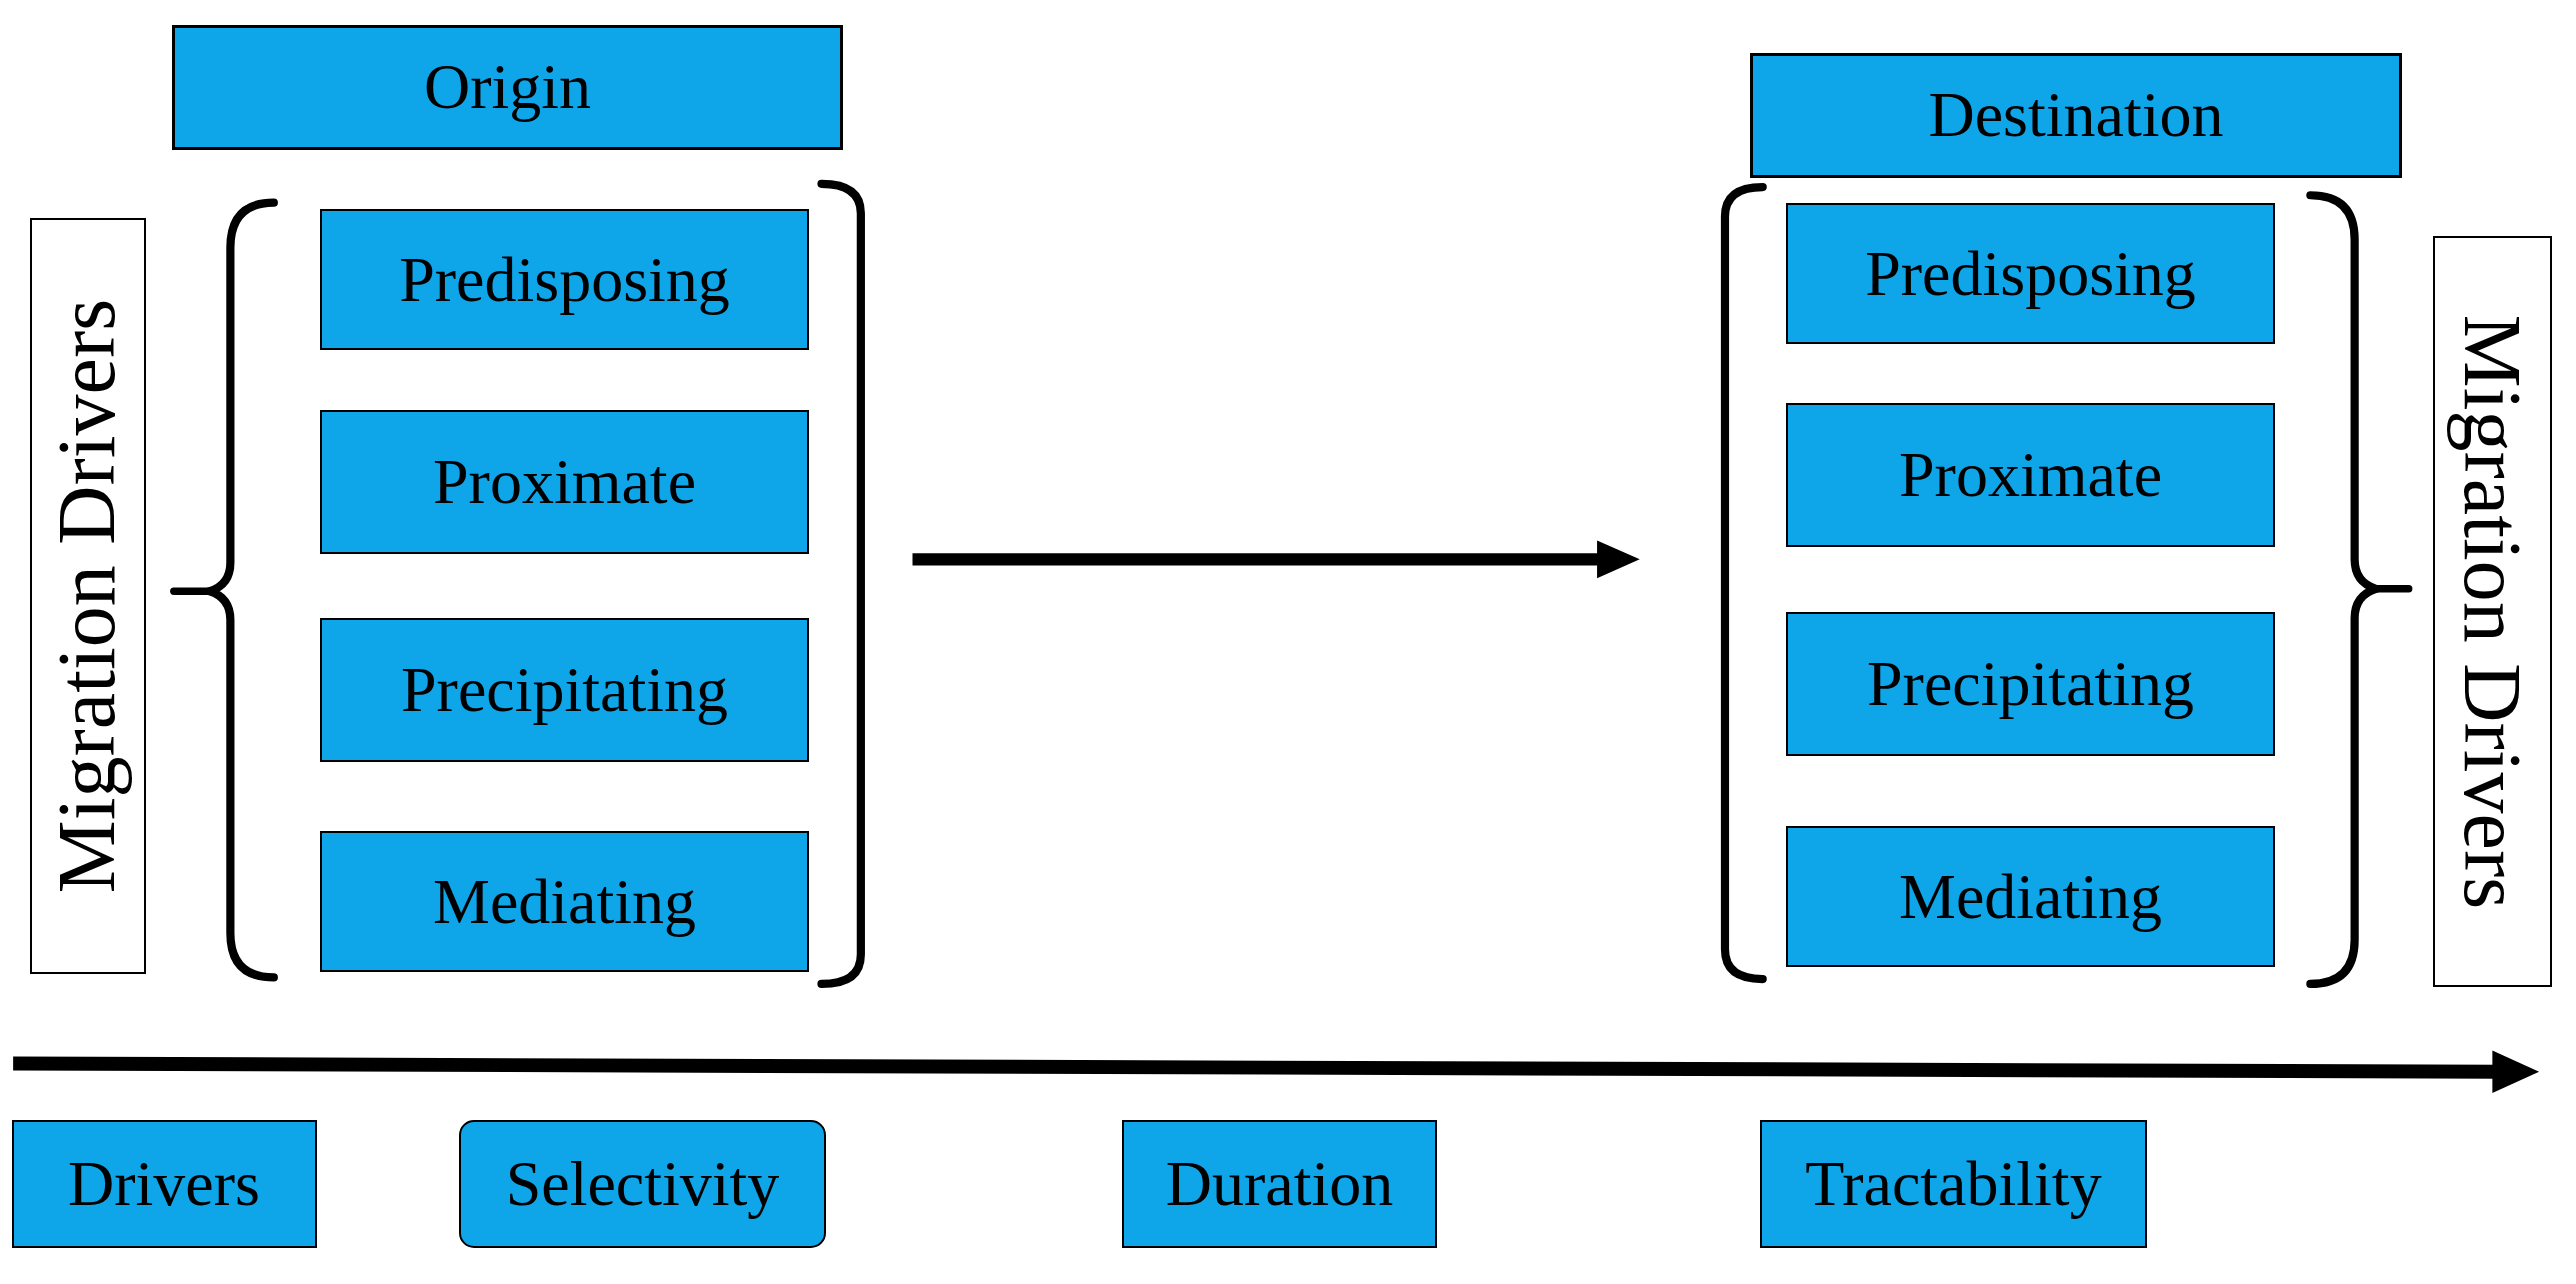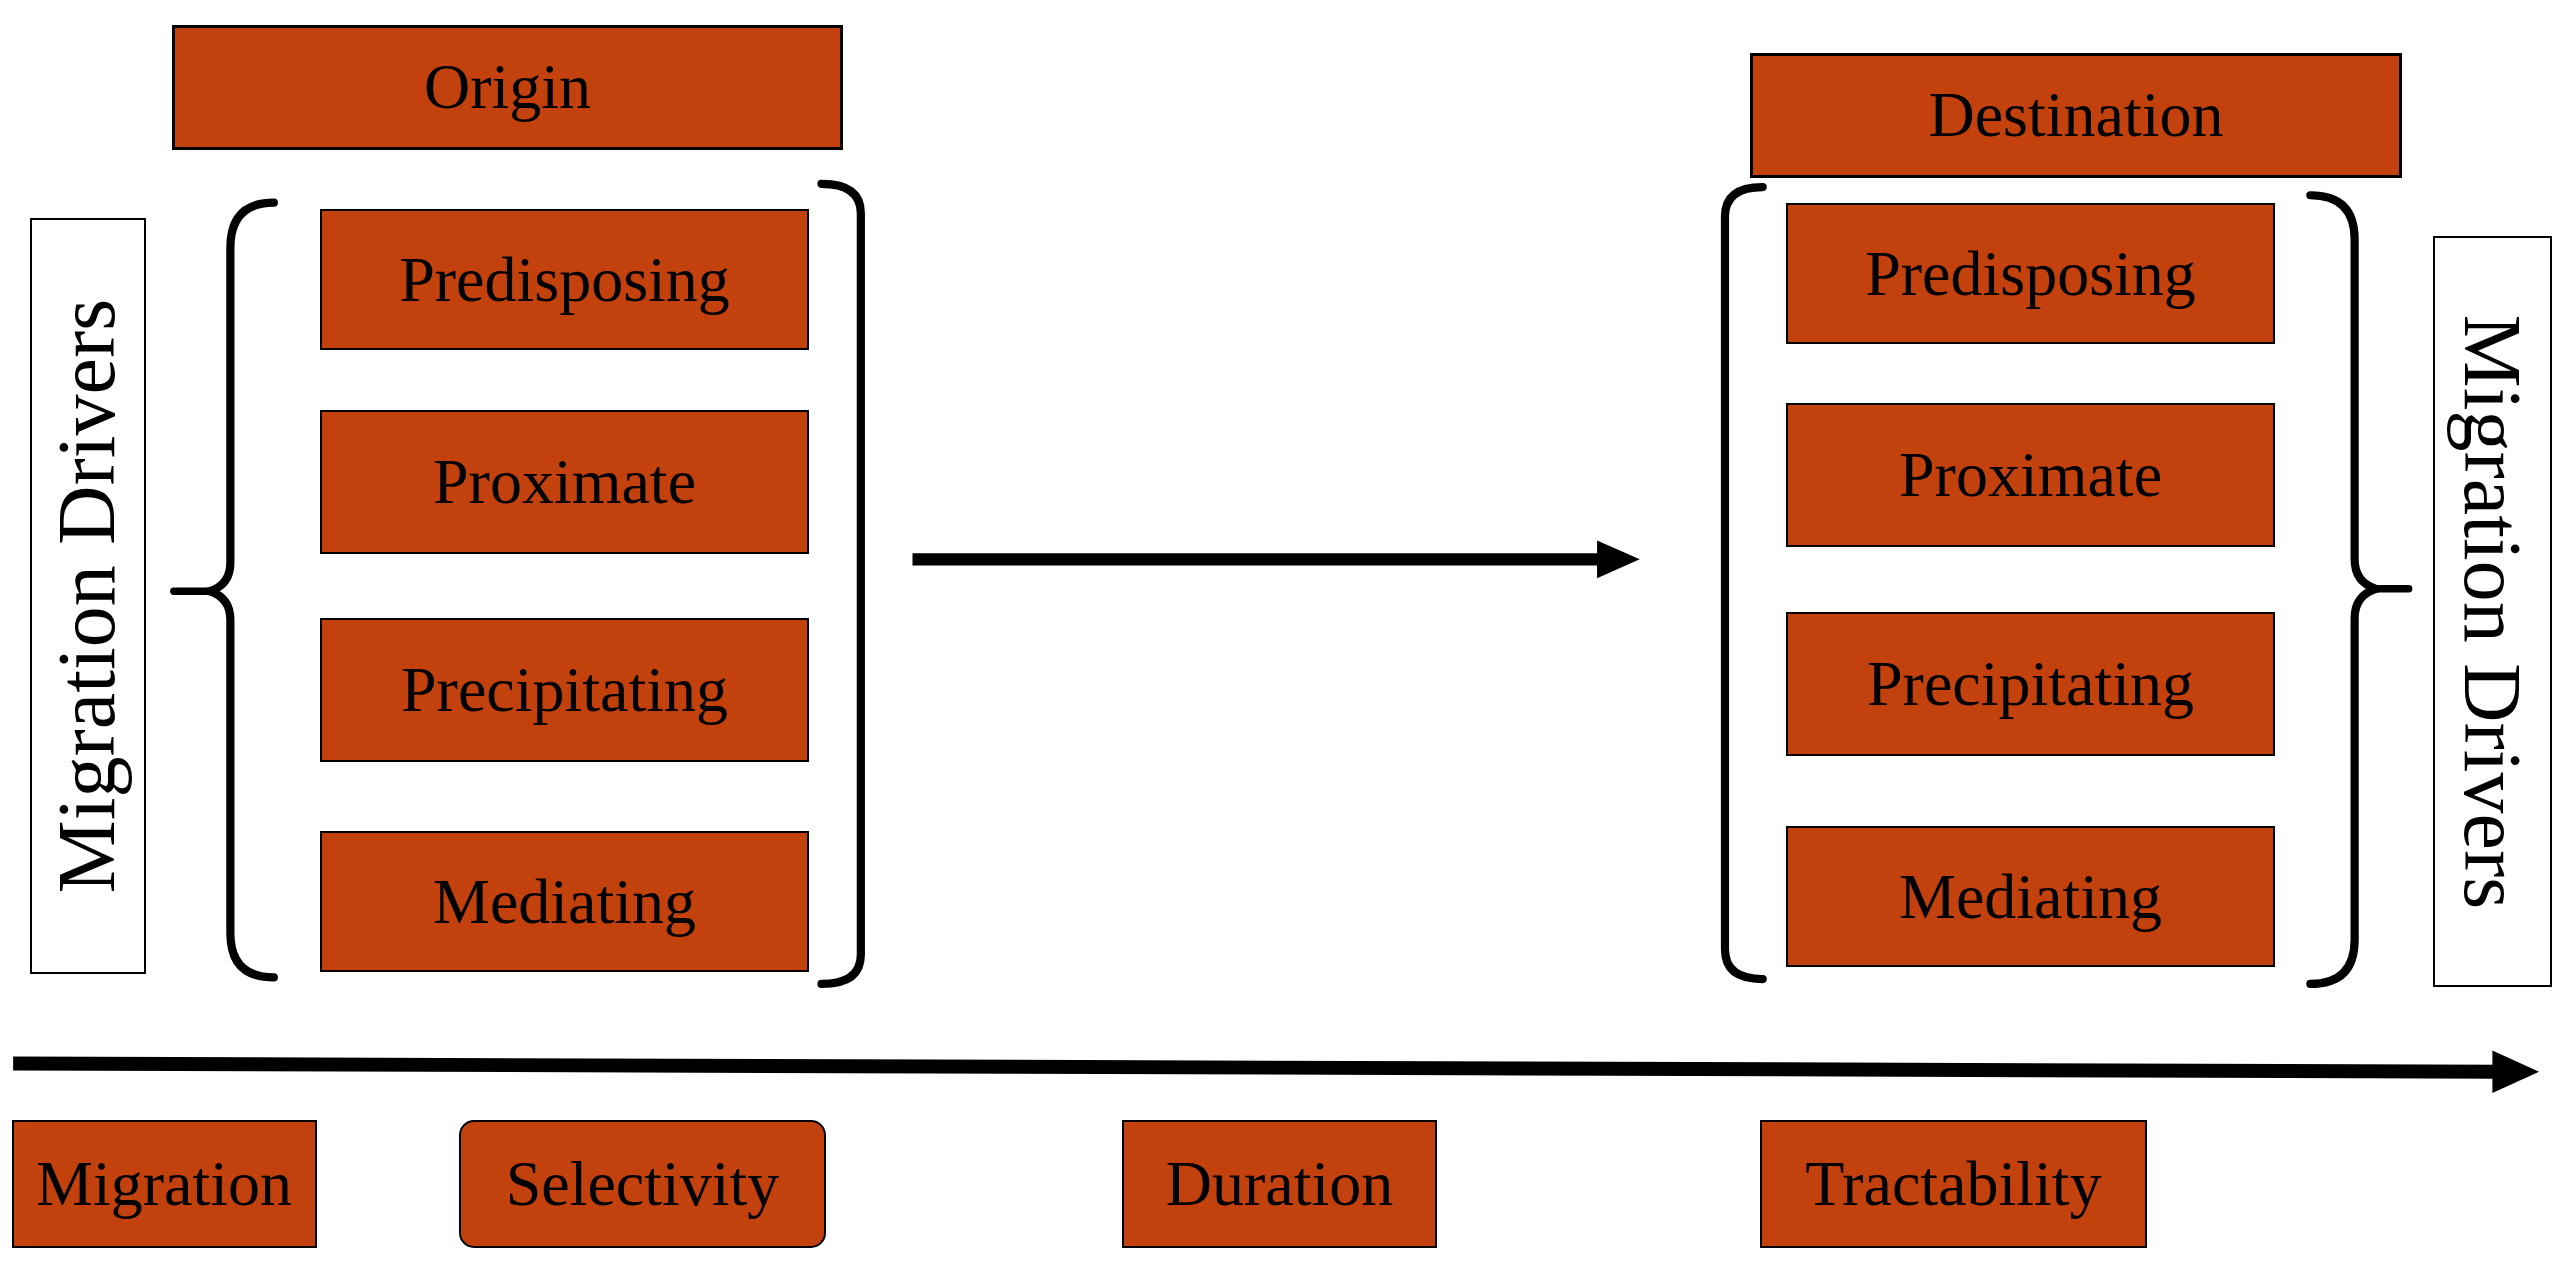--- a/index.html
+++ b/index.html
@@ -7,21 +7,21 @@
     position:relative;
     width:2576px;height:1285px;
     background:#ffffff;
     font-family:"Liberation Serif","DejaVu Serif",serif;
     color:#000000;
     overflow:hidden;
   }
   .abs{position:absolute;box-sizing:border-box;}
   .box{
     border:2.5px solid #000000;
-    background:#c2410c;
+    background:#0ea5e9;
     display:flex;align-items:center;justify-content:center;
     text-align:center;
     font-size:64px;line-height:1;
     white-space:nowrap;
   }
   .header-box{border-width:3.3px;}
   .vbox{border:2.5px solid #000000;background:#ffffff;
     display:flex;align-items:center;justify-content:center;}
   .vbox span{font-size:82px;line-height:1;white-space:nowrap;display:block;}
   .rot-ccw span{transform:rotate(-90deg);}
@@ -70,21 +70,21 @@
     <span>Proximate</span>
   </div>
   <div class="abs box" style="left:1786px;top:612px;width:489px;height:144px;">
     <span>Precipitating</span>
   </div>
   <div class="abs box" style="left:1786px;top:826px;width:489px;height:141px;">
     <span>Mediating</span>
   </div>
 
   <div class="abs box" style="left:11.5px;top:1120px;width:305px;height:128px;">
-    <span>Migration</span>
+    <span>Drivers</span>
   </div>
   <div class="abs box" style="left:459px;top:1120px;width:367px;height:128px;border-radius:15px;">
     <span>Selectivity</span>
   </div>
   <div class="abs box" style="left:1122px;top:1120px;width:315px;height:128px;">
     <span>Duration</span>
   </div>
   <div class="abs box" style="left:1760px;top:1120px;width:387px;height:128px;">
     <span>Tractability</span>
   </div>

